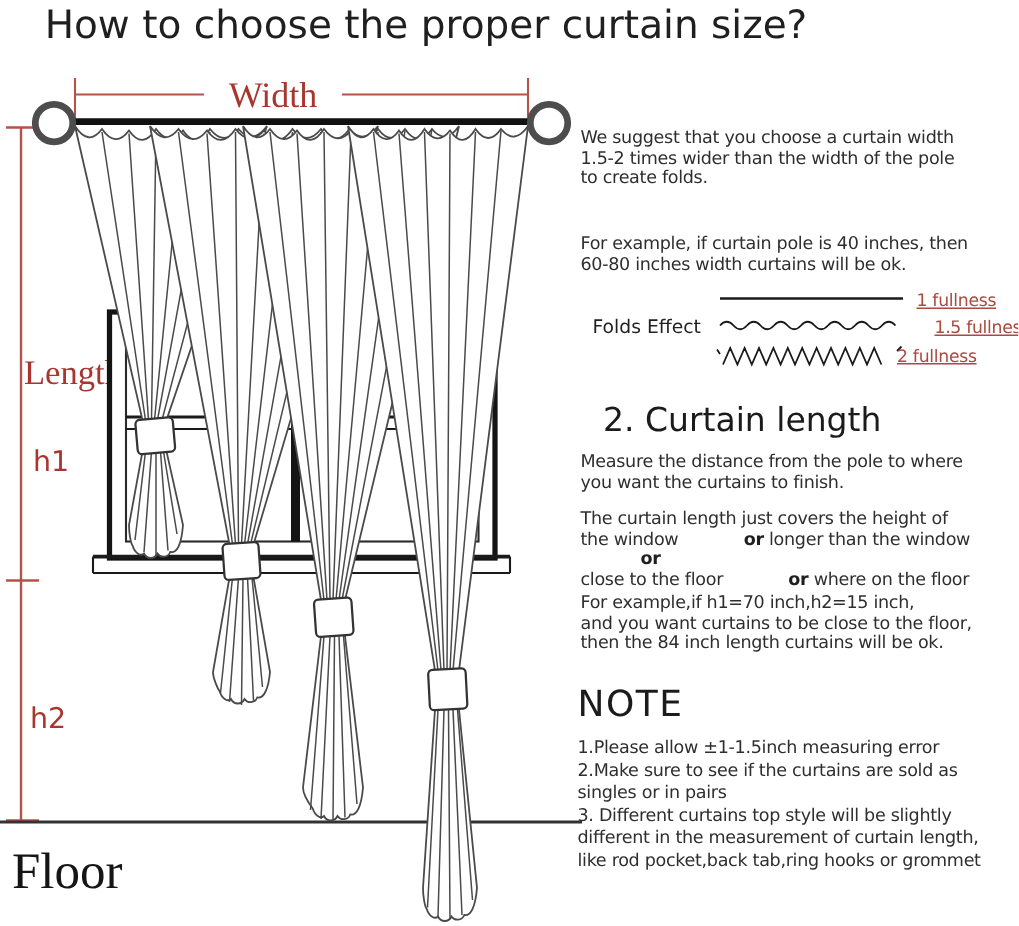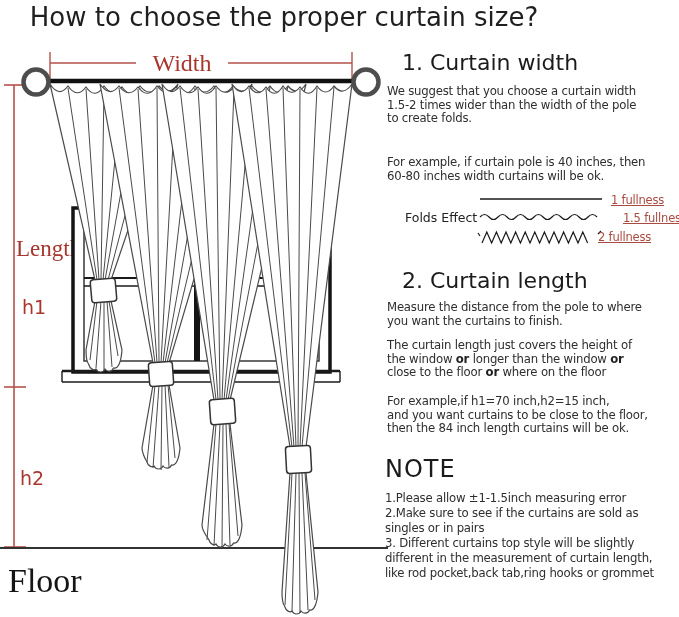--- a/index.html
+++ b/index.html
@@ -11,21 +11,21 @@
     position:absolute;left:0;top:2px;width:568px;text-align:center;
     font-size:26px;color:#1f1f1f;letter-spacing:0px;
   }
   .diagram-svg{position:absolute;left:0;top:0;}
   
   .sec-heading{position:absolute;font-size:22px;color:#1b1b1b;white-space:pre;}
   .body-txt{
     position:absolute;font-size:11.7px;line-height:13.5px;letter-spacing:-0.2px;
     color:#2e2e2e;white-space:pre-line;width:300px;
   }
-  .body-txt b{color:#1f1f1f;}
+  .body-txt b{color:#1f1f1f;margin-left:40px;}
   .formula{
     position:absolute;font-size:12.5px;font-weight:bold;color:#1f1f1f;
     letter-spacing:-0.2px;white-space:pre;
   }
   .note-heading{position:absolute;font-size:24px;color:#1b1b1b;letter-spacing:1px;}
   .note-body{
     position:absolute;font-size:11.7px;line-height:15px;letter-spacing:-0.2px;
     color:#2e2e2e;white-space:pre-line;width:300px;
   }
   .folds-label{position:absolute;font-size:12.5px;color:#222;white-space:pre;}
@@ -115,31 +115,30 @@
       <rect x="286" y="446" width="25" height="27" rx="3" fill="#ffffff" stroke="#333" stroke-width="1.5" transform="rotate(-3 298.5 459.5)"></rect>
     </g>
 
     <line x1="49" y1="81" x2="353" y2="81" stroke="#111" stroke-width="4.5"></line>
     <circle cx="36" cy="82" r="12.5" fill="#ffffff" stroke="#4d4d4d" stroke-width="4.5"></circle>
     <circle cx="366" cy="82" r="12.5" fill="#ffffff" stroke="#4d4d4d" stroke-width="4.5"></circle>
 
     <text x="8" y="592" font-family="Liberation Serif, DejaVu Serif, serif" font-size="34" fill="#151515">Floor</text>
   </svg>
 
-  <div class="sec-heading" style="left:402px;top:50px;">1. Curtain width</div>
 
   <div class="body-txt" style="left:387px;top:85px;">We suggest that you choose a curtain width
 1.5-2 times wider than the width of the pole
 to create folds.</div>
 
 
   <div class="body-txt" style="left:387px;top:156px;">For example, if curtain pole is 40 inches, then
 60-80 inches width curtains will be ok.</div>
 
-  <div class="folds-label" style="left:405px;top:210px;">Folds Effect</div>
+  <div class="folds-label" style="left:395px;top:210px;">Folds Effect</div>
 
   <svg class="folds-svg" width="130" height="62" viewBox="0 0 130 62" fill="none" stroke="#1a1a1a">
     <path stroke-width="1.6" d="M4,9 H126"></path>
     <path stroke-width="1.2" d="M4,27 q4.5,-5 9,0 t9,0 t9,0 t9,0 t9,0 t9,0 t9,0 t9,0 t9,0 t9,0 t9,0 t9,0 t9,0"></path>
     <path stroke-width="1.2" d="M2,43 l2,3 M6,53 l4.8,-11 l4.8,11 l4.8,-11 l4.8,11 l4.8,-11 l4.8,11 l4.8,-11 l4.8,11 l4.8,-11 l4.8,11 l4.8,-11 l4.8,11 l4.8,-11 l4.8,11 l4.8,-11 l4.8,11 l4.8,-11 l4.8,11 l4.8,-11 l4.8,11 l4.8,-11 l4.8,11 M122,44 l3,-3"></path>
   </svg>
 
   <div class="fullness-label" style="left:611px;top:193px;">1 fullness</div>
   <div class="fullness-label" style="left:611px;top:211px;margin-left:12px;">1.5 fullness</div>
   <div class="fullness-label" style="left:598px;top:230px;">2 fullness</div>

